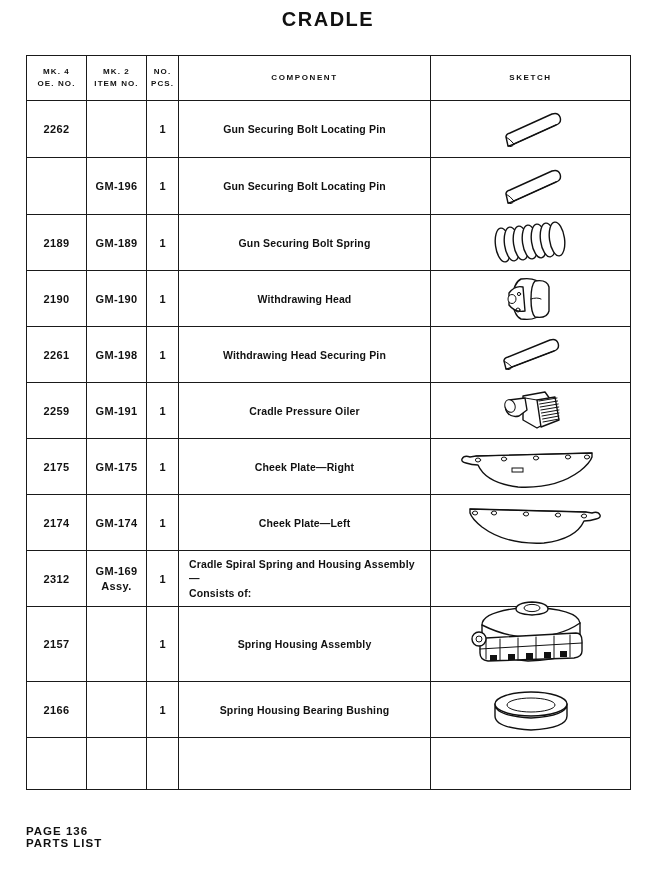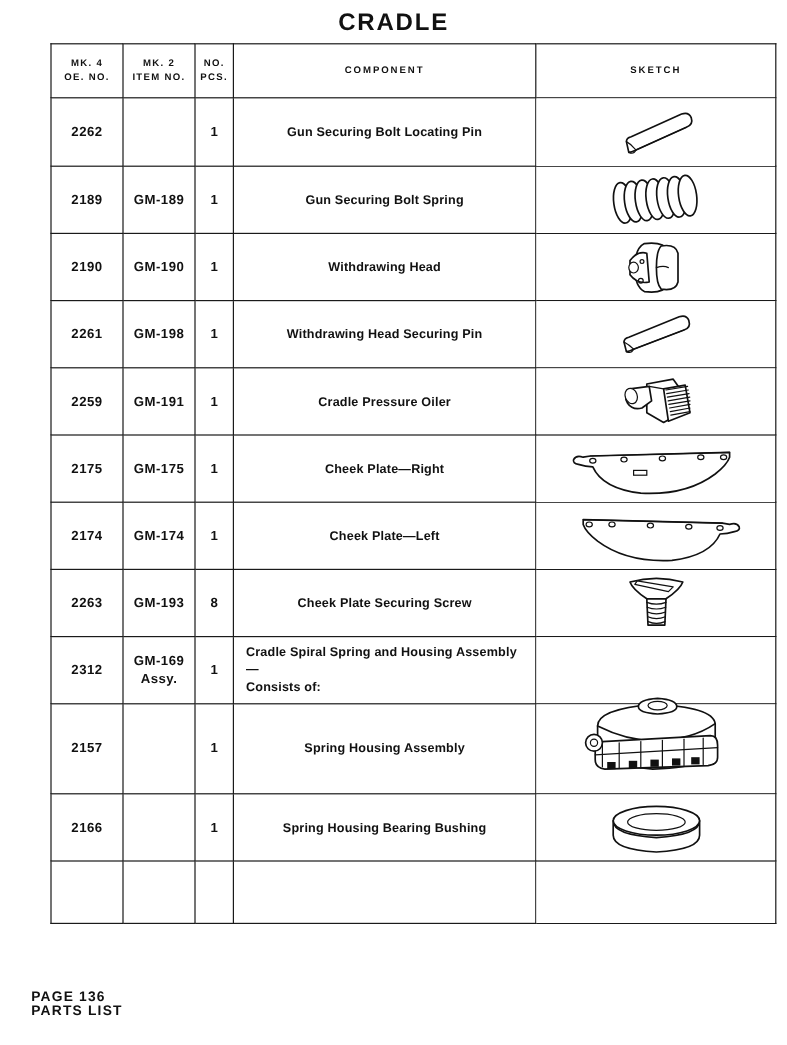--- a/index.html
+++ b/index.html
@@ -26,25 +26,24 @@
     font-size: 20px;
     font-weight: bold;
     letter-spacing: 1.5px;
     color: #111;
   }
 
   
   .parts-table {
     position: absolute;
     left: 26px;
-    top: 36px;
+    top: 55px;
     width: 604px;
     border-collapse: collapse;
     table-layout: fixed;
-    margin-left: 16px;
   }
   .parts-table td, .parts-table th {
     border: 1px solid #1a1a1a;
     padding: 0;
     vertical-align: middle;
     background: #fff;
   }
 
   
   .col-mk4    { width: 60px; }
@@ -169,20 +168,33 @@
       <td class="c-comp">Gun Securing Bolt Locating Pin</td>
       <td class="c-sketch">
         <svg class="sk" width="90" height="46" viewBox="0 0 90 46">
           <path class="fillw" d="M22 40 L20 31 Q20 28 24 27 L66 8 Q72 6 74 11 Q76 17 70 19 L28 38 Q24 40 22 40 Z"></path>
           <path class="ln-t" d="M22 40 Q26 42 28 38 L70 19"></path>
           <path class="ln-t" d="M20 31 Q24 33 28 38"></path>
         </svg>
       </td>
     </tr>
 
+    <tr style="height:57px">
+      <td class="c-num"></td>
+      <td class="c-num">GM-196</td>
+      <td class="c-pcs">1</td>
+      <td class="c-comp">Gun Securing Bolt Locating Pin</td>
+      <td class="c-sketch">
+        <svg class="sk" width="90" height="46" viewBox="0 0 90 46">
+          <path class="fillw" d="M22 40 L20 31 Q20 28 24 27 L66 8 Q72 6 74 11 Q76 17 70 19 L28 38 Q24 40 22 40 Z"></path>
+          <path class="ln-t" d="M22 40 Q26 42 28 38 L70 19"></path>
+          <path class="ln-t" d="M20 31 Q24 33 28 38"></path>
+        </svg>
+      </td>
+    </tr>
 
     <tr style="height:56px">
       <td class="c-num">2189</td>
       <td class="c-num">GM-189</td>
       <td class="c-pcs">1</td>
       <td class="c-comp">Gun Securing Bolt Spring</td>
       <td class="c-sketch">
         <svg class="sk" width="100" height="50" viewBox="0 0 100 50">
           <g class="ln">
             <ellipse class="fillw" cx="22" cy="27" rx="7.5" ry="17" transform="rotate(-8 22 27)"></ellipse>
@@ -291,40 +303,20 @@
               <ellipse cx="48" cy="16" rx="2.6" ry="2"></ellipse>
               <ellipse cx="80" cy="15" rx="2.6" ry="2"></ellipse>
               <ellipse cx="112" cy="14" rx="2.6" ry="2"></ellipse>
               <ellipse cx="131" cy="14" rx="2.6" ry="2"></ellipse>
             </g>
           </g>
         </svg>
       </td>
     </tr>
 
-    <tr style="height:56px">
-      <td class="c-num">2263</td>
-      <td class="c-num">GM-193</td>
-      <td class="c-pcs">8</td>
-      <td class="c-comp">Cheek Plate Securing Screw</td>
-      <td class="c-sketch">
-        <svg class="sk" width="60" height="52" viewBox="0 0 60 52">
-          <path class="fillw" d="M8 8 Q30 2 52 8 Q50 14 38 22 L22 22 Q10 14 8 8 Z"></path>
-          <path class="fillw-t" d="M14 7 L44 12 L40 16 L12 10 Z"></path>
-          <path class="fillw" d="M22 22 L38 22 L37 44 L23 44 Z"></path>
-          <g class="ln-t">
-            <path d="M22 25 Q30 28 38 25"></path>
-            <path d="M22.3 29 Q30 32 37.8 29"></path>
-            <path d="M22.6 33 Q30 36 37.6 33"></path>
-            <path d="M22.9 37 Q30 40 37.4 37"></path>
-            <path d="M23.2 41 Q30 44 37.2 41"></path>
-          </g>
-        </svg>
-      </td>
-    </tr>
 
     <tr style="height:56px">
       <td class="c-num">2312</td>
       <td class="c-num">
         <span class="two-line">GM-169</span>
         <span class="two-line">Assy.</span>
       </td>
       <td class="c-pcs">1</td>
       <td class="c-comp multiline">
         <span class="two-line">Cradle Spiral Spring and Housing Assembly —</span>

